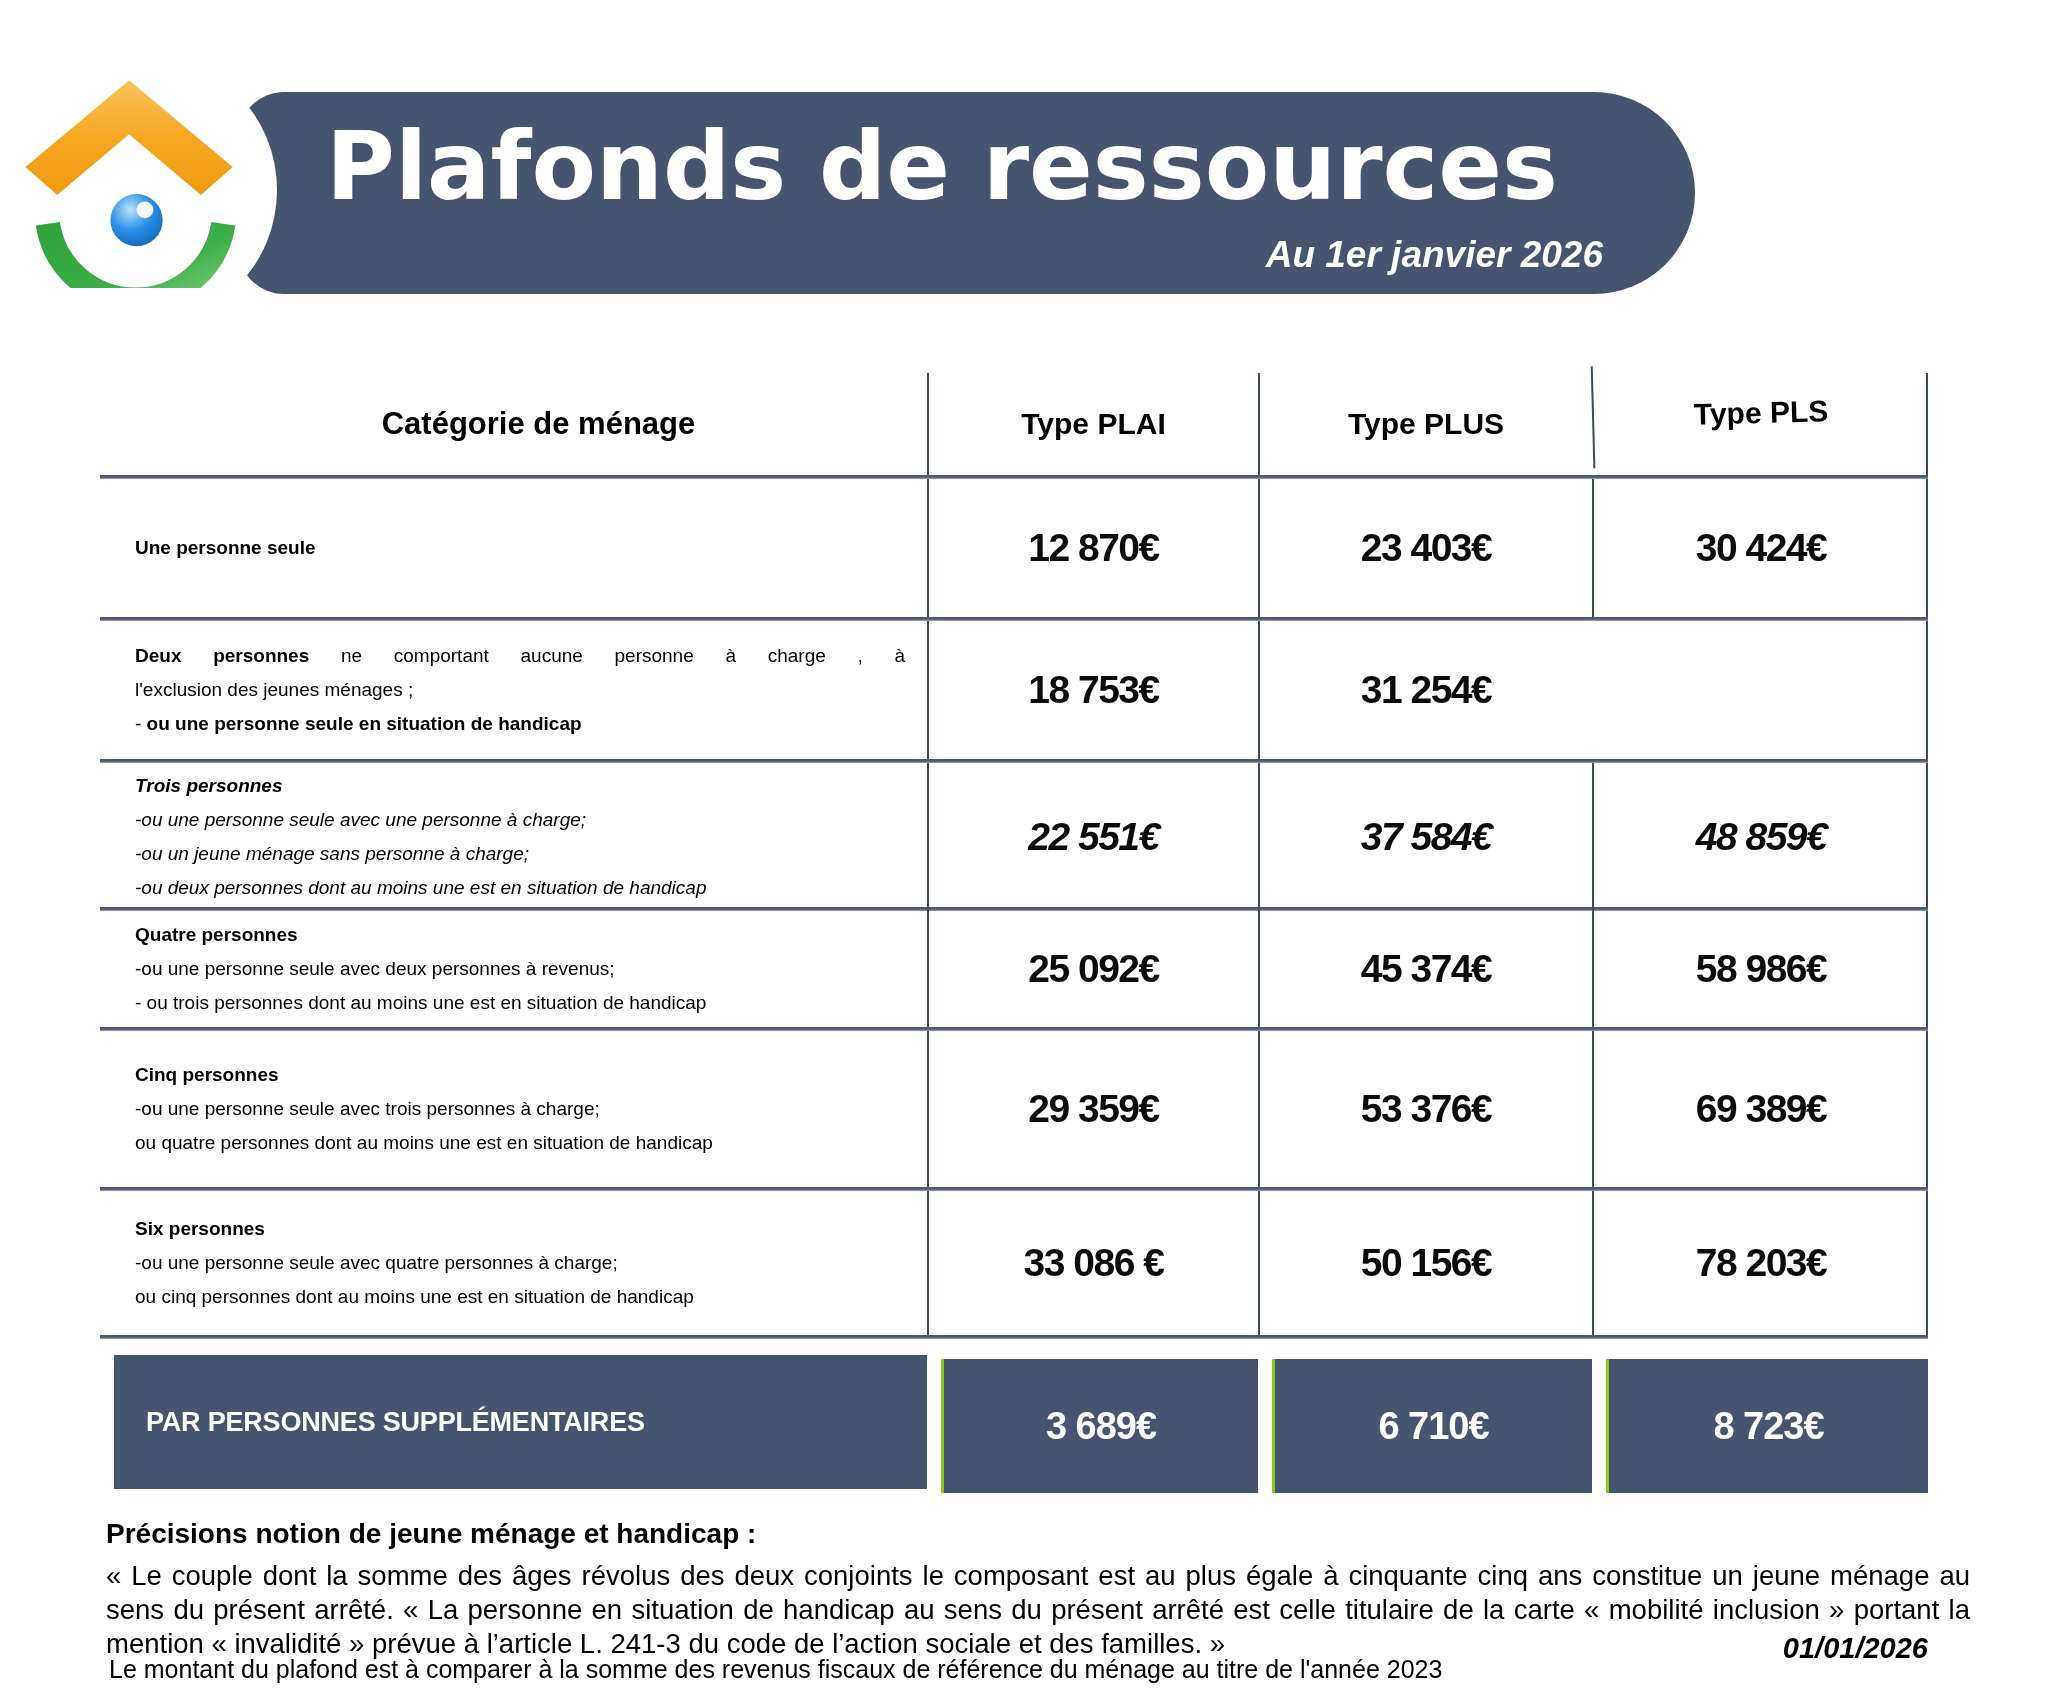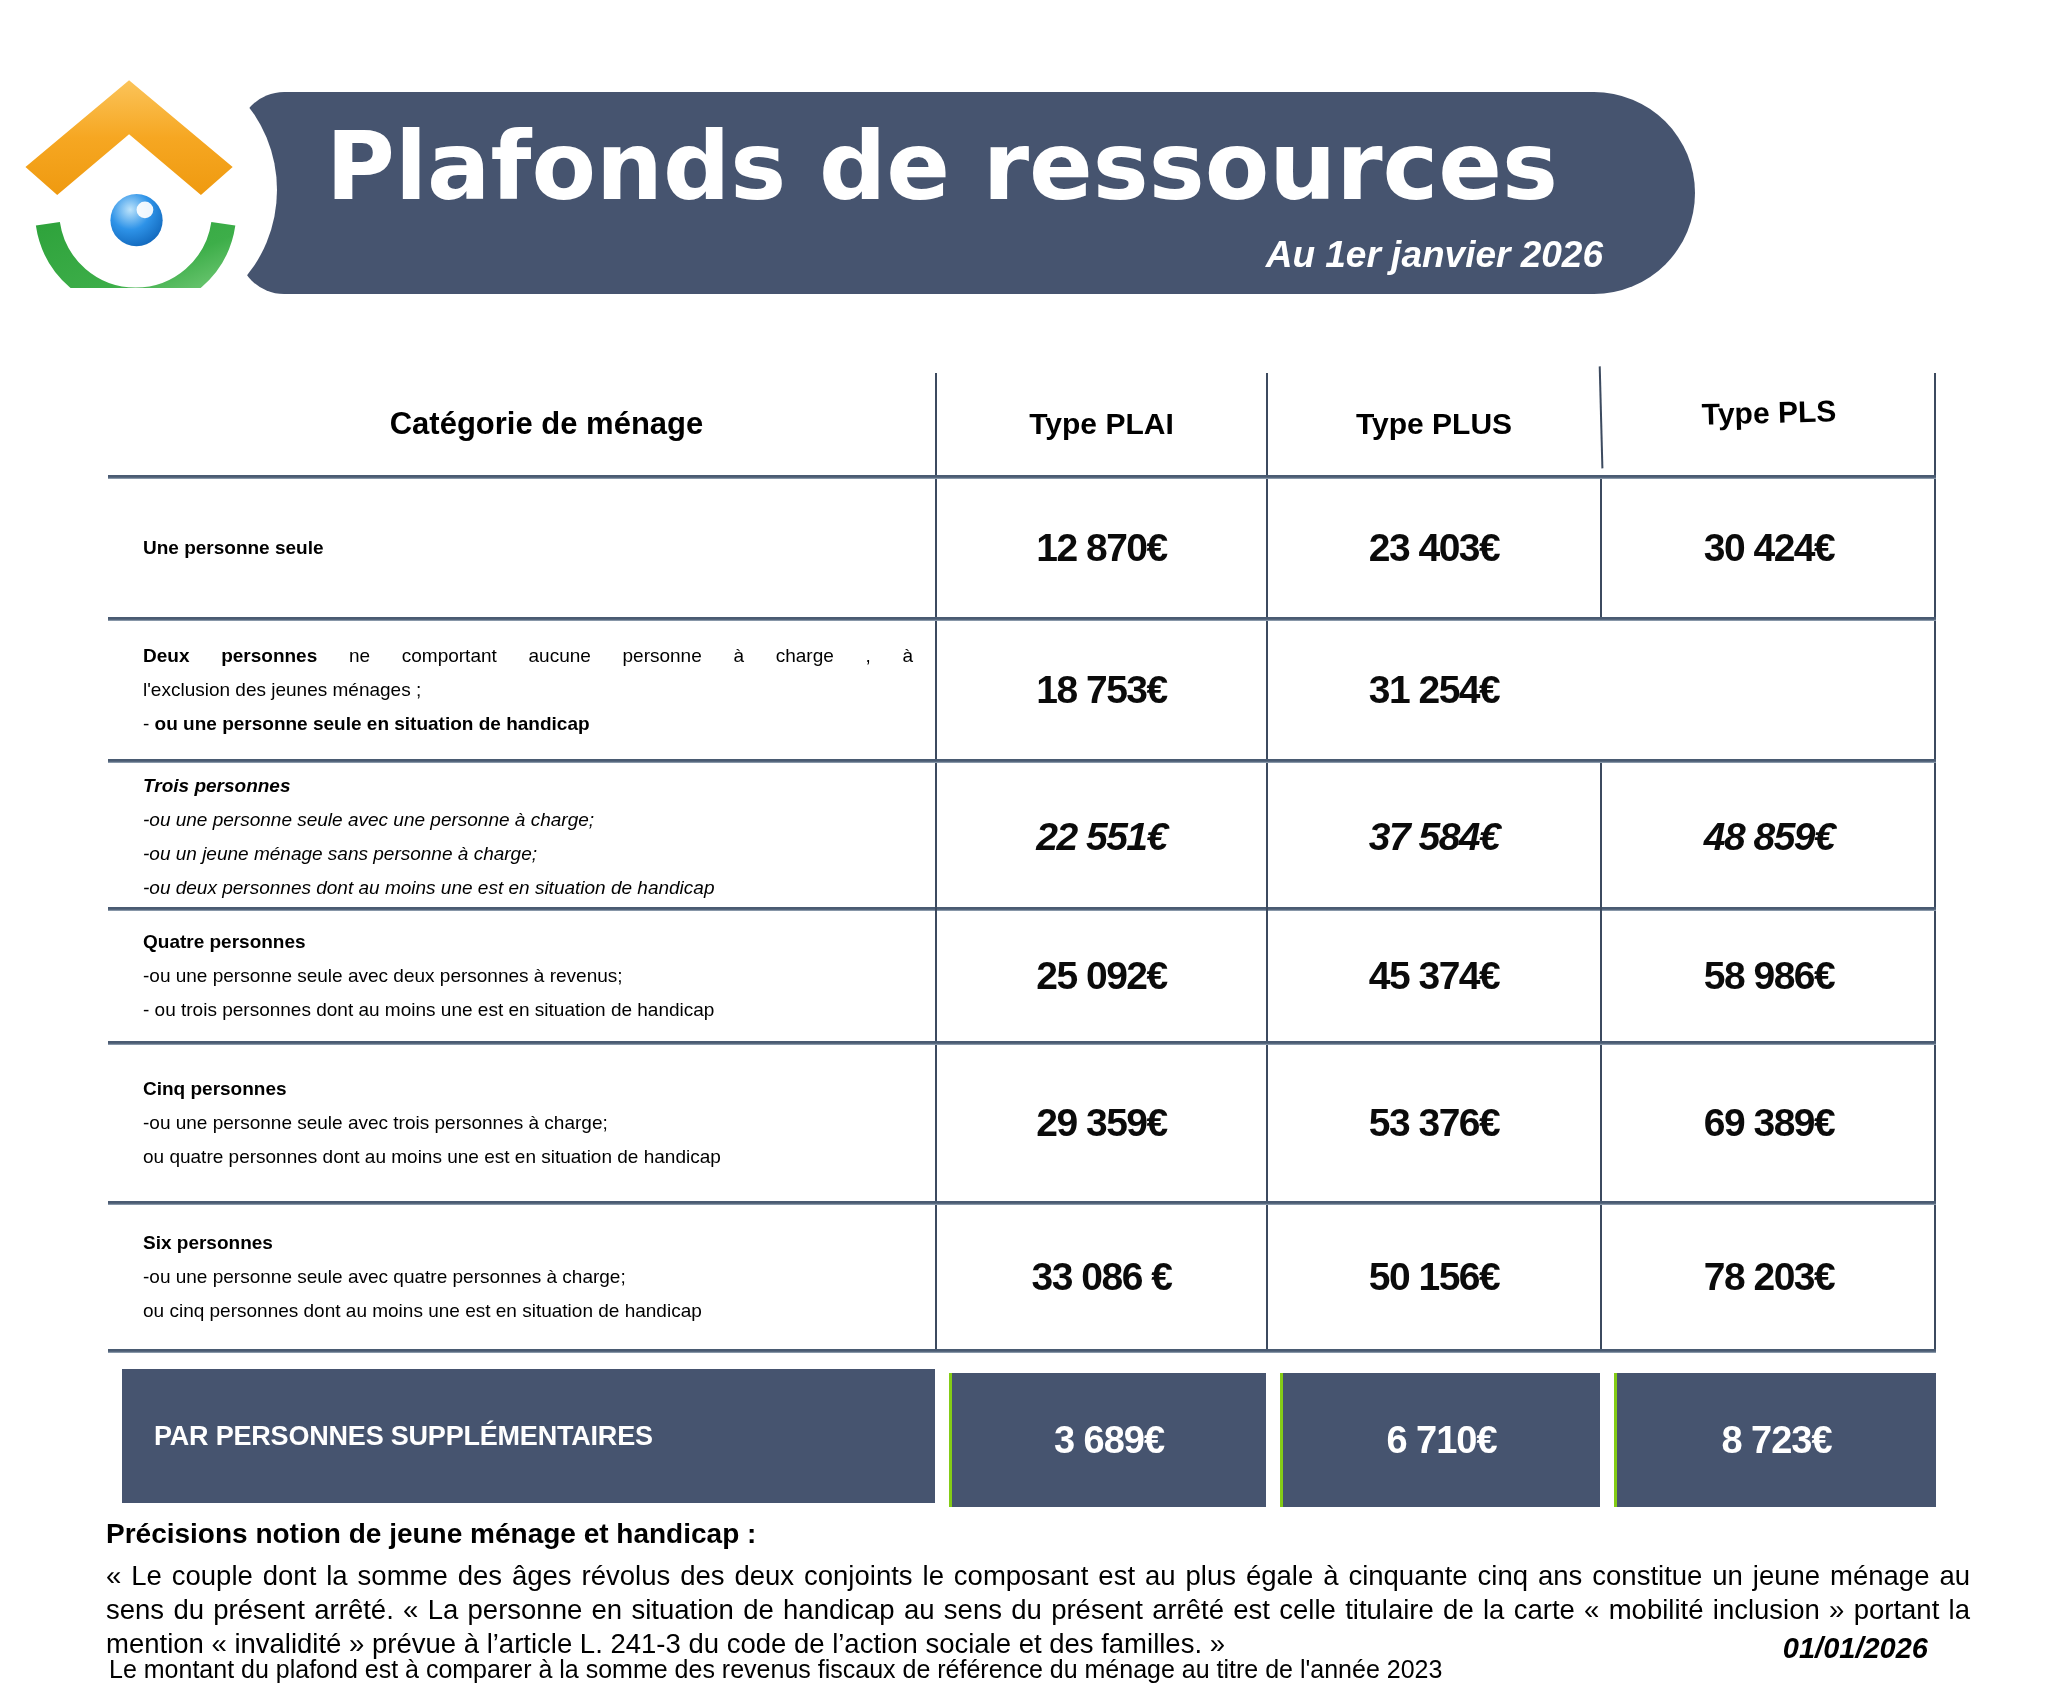--- a/index.html
+++ b/index.html
@@ -20,21 +20,21 @@
   .banner-subtitle{
     position:absolute;right:92px;top:142px;
     font-size:37px;font-weight:bold;font-style:italic;color:#fff;z-index:4;
   }
   .logo-cut{
     position:absolute;left:3px;top:53px;width:274px;height:274px;border-radius:50%;
     background:#ffffff;z-index:2;
   }
   .logo{position:absolute;left:18px;top:72px;width:224px;height:216px;z-index:3;}
   
-  .tbl{position:absolute;left:108px;top:373px;width:1828px;z-index:1;}
+  .tbl{position:absolute;left:100px;top:373px;width:1828px;z-index:1;}
   .trow{display:grid;grid-template-columns:827px 331px 334px 336px;position:relative;border-right:2px solid #3C4A5F;}
   .cell{position:relative;display:flex;}
   .vcell{border-left:2px solid #3C4A5F;align-items:center;justify-content:center;}
   .label-cell{flex-direction:column;justify-content:center;padding:6px 22px 6px 35px;}
   .lline{font-size:19px;line-height:34px;color:#000;}
   .lline .b{font-weight:bold;}
   .justify{text-align:justify;text-align-last:justify;}
   .val{font-size:39px;font-weight:bold;letter-spacing:-1.5px;color:#0b0b0b;white-space:nowrap;}
   .hsep{height:4px;background:linear-gradient(to bottom,#4A5B72 55%,#9FAEBD);}
   
@@ -139,21 +139,21 @@
             <div class="val">22 551€</div>
           </div>
           <div class="cell vcell">
             <div class="val">37 584€</div>
           </div>
           <div class="cell vcell">
             <div class="val">48 859€</div>
           </div>
         </div>
         <div class="hsep"></div>
-        <div class="trow" style="height: 130px;">
+        <div class="trow" style="height: 116px;">
           <div class="cell label-cell">
             <div class="lline"><span class="b">Quatre personnes</span></div>
             <div class="lline"><span>-ou une personne seule avec deux personnes à revenus;</span></div>
             <div class="lline"><span>- ou trois personnes dont au moins une est en situation de handicap</span></div>
           </div>
           <div class="cell vcell">
             <div class="val">25 092€</div>
           </div>
           <div class="cell vcell">
             <div class="val">45 374€</div>

